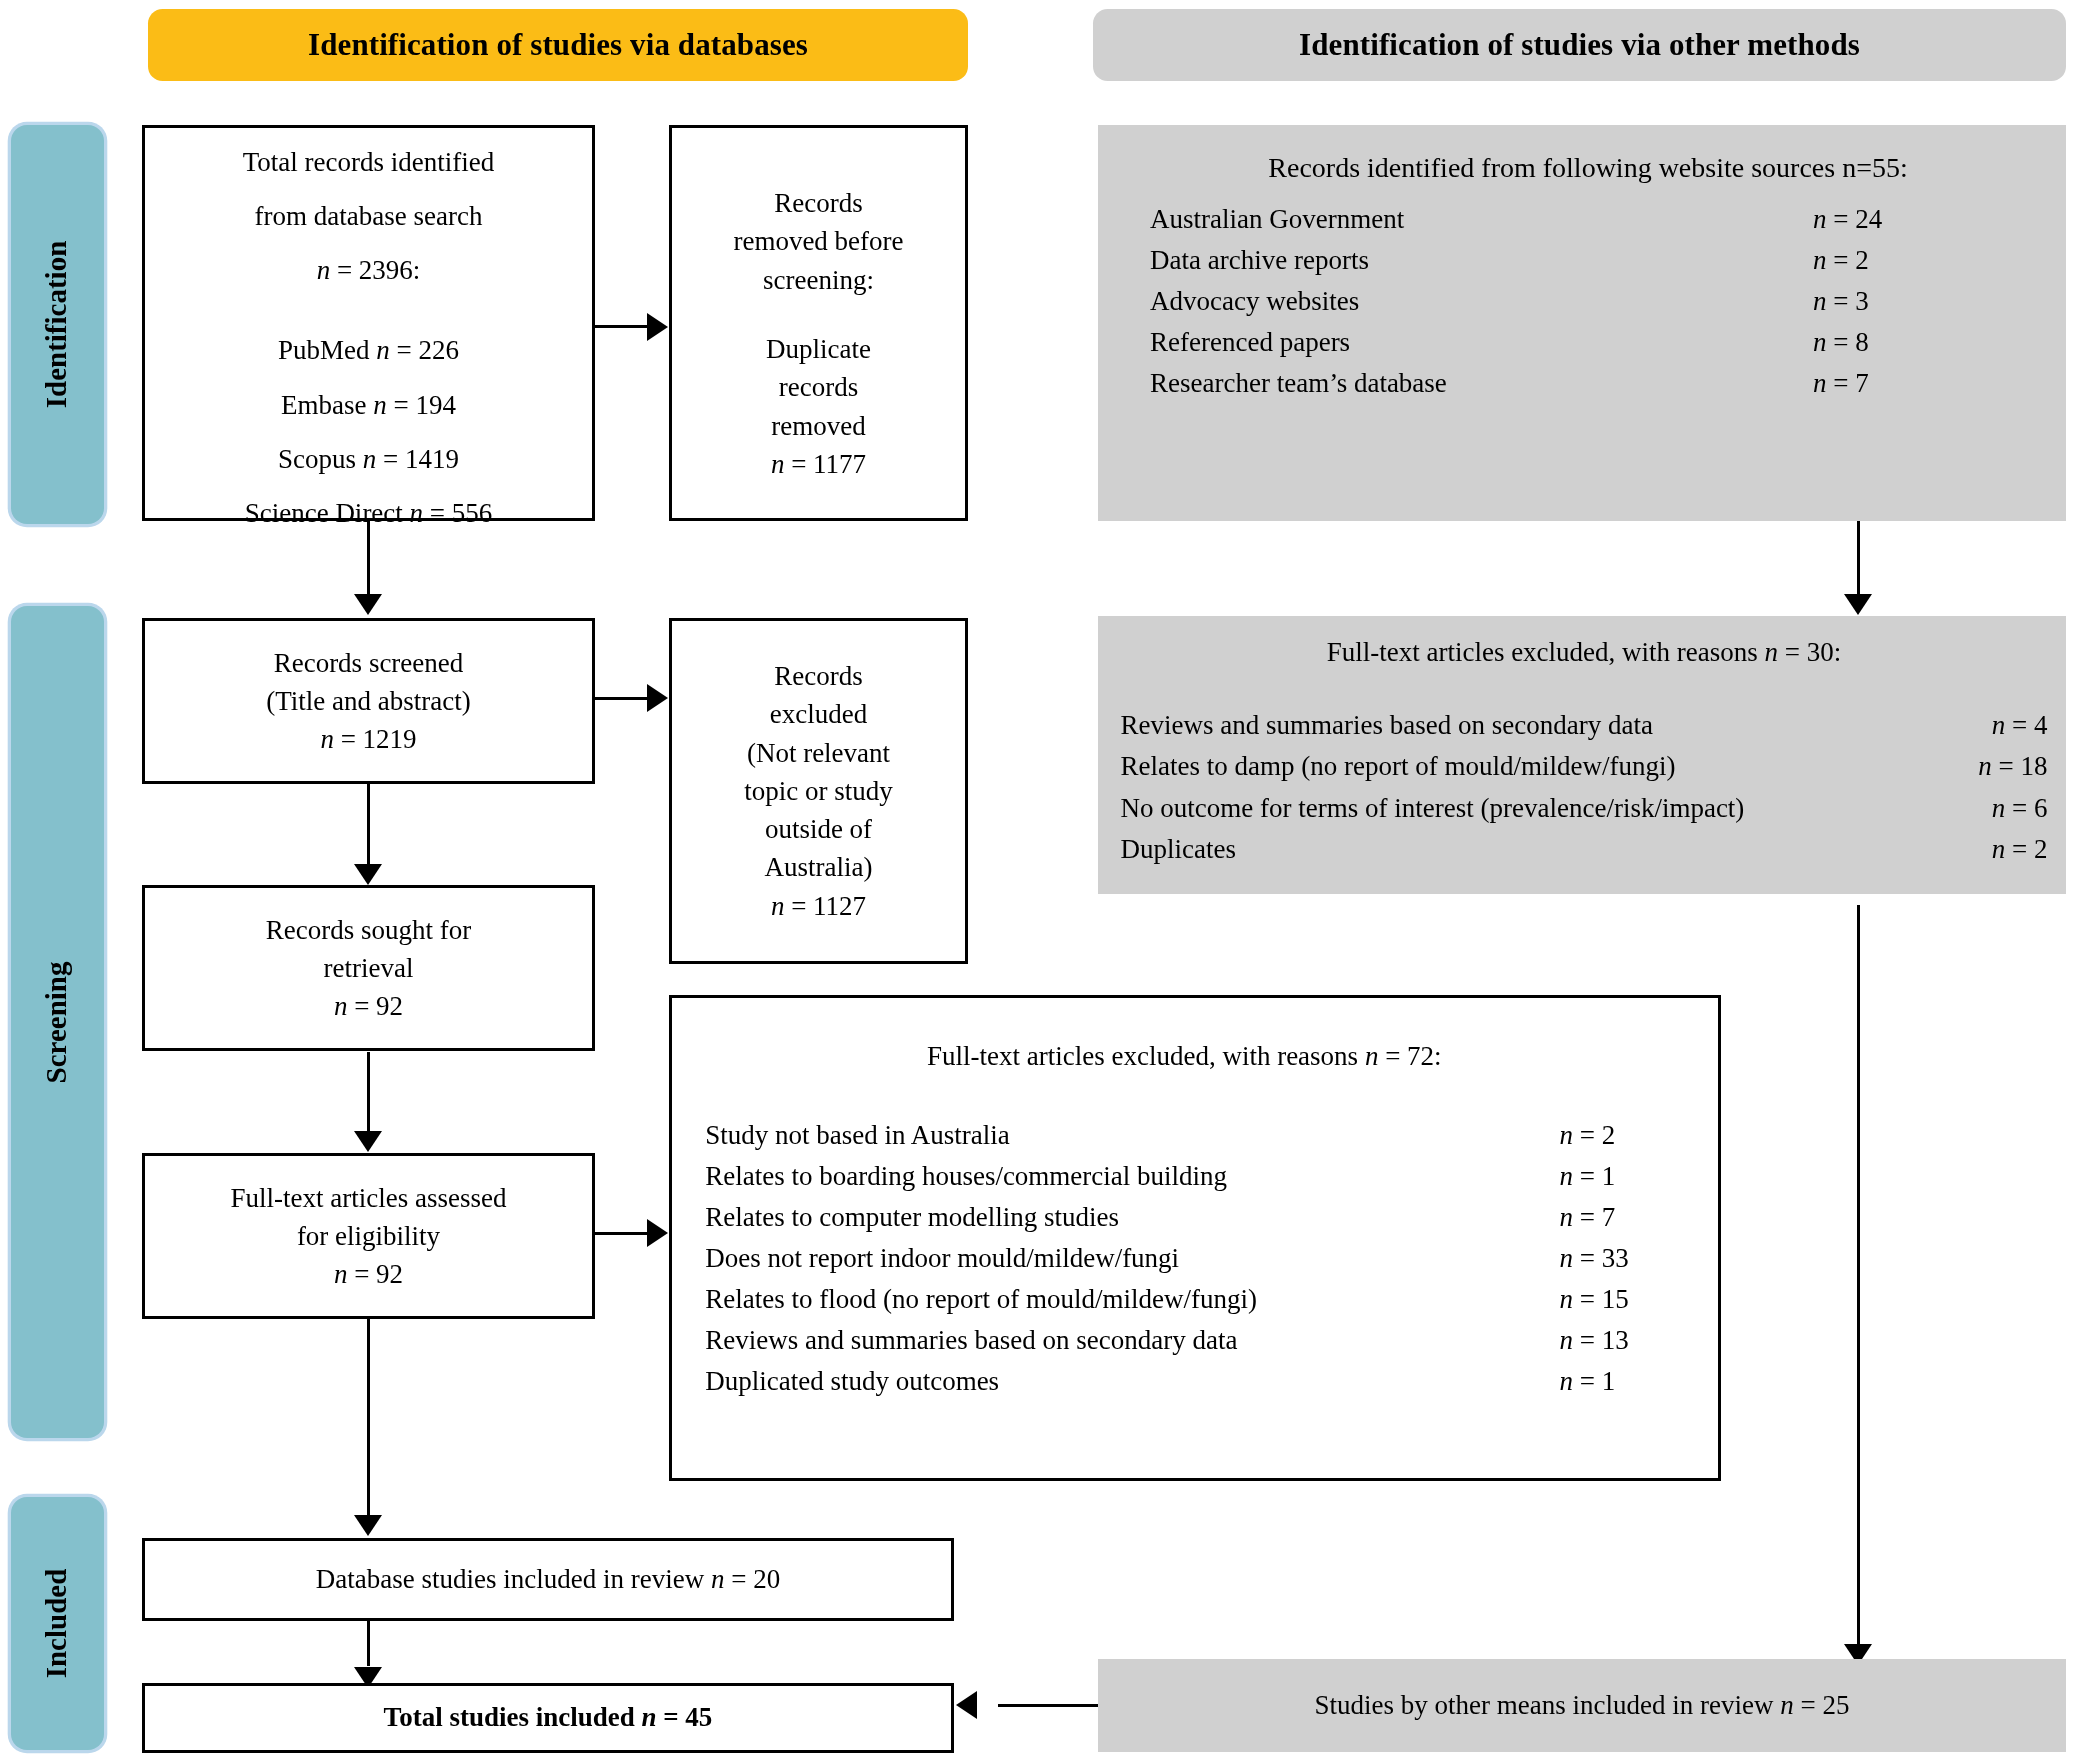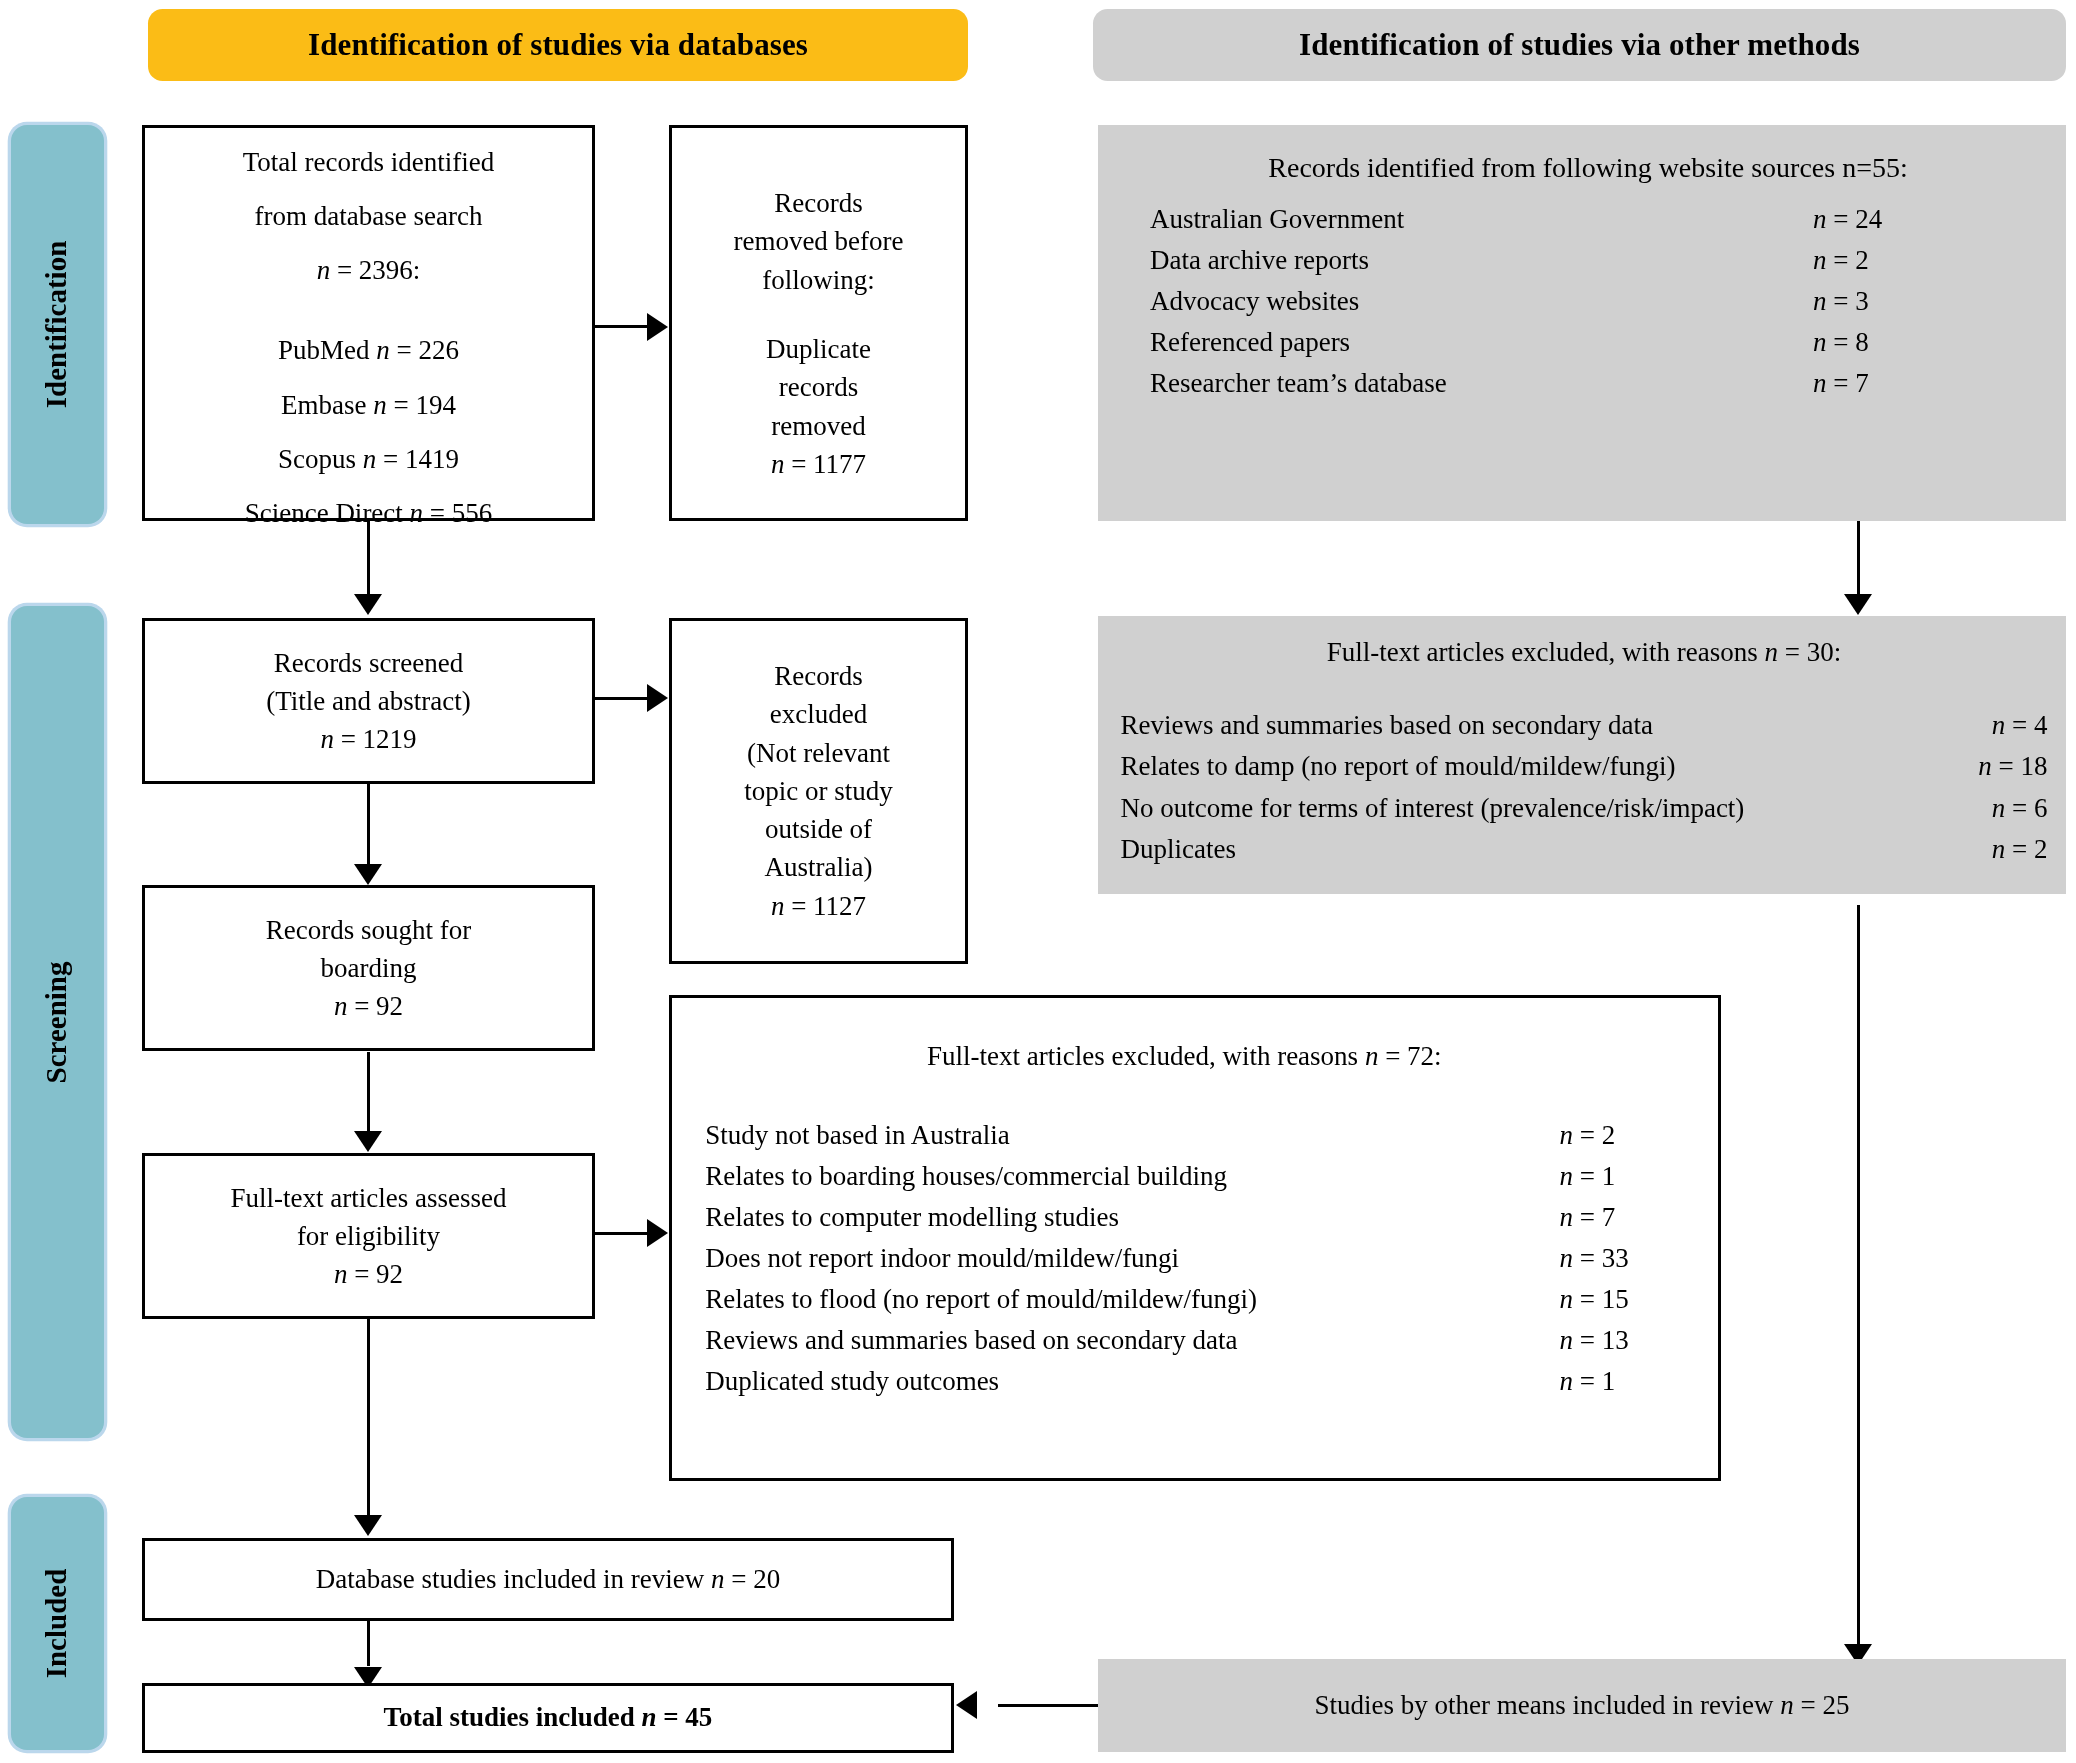--- a/index.html
+++ b/index.html
@@ -141,21 +141,21 @@
       <div class="box-title">Embase <i>n</i> = 194</div>
       <div class="box-title">Scopus <i>n</i> = 1419</div>
       <div class="box-title">Science Direct <i>n</i> = 556</div>
     </div>
   </div>
 
   <div class="abs box" style="left:669px;top:125px;width:299px;height:396px;">
     <div class="stack" style="padding-top:10.6px;">
       <div class="box-title">Records</div>
       <div class="box-title">removed before</div>
-      <div class="box-title">following:</div>
+      <div class="box-title">screening:</div>
       <div class="gap"></div>
       <div class="box-title">Duplicate</div>
       <div class="box-title">records</div>
       <div class="box-title">removed</div>
       <div class="box-title"><i>n</i> = 1177</div>
     </div>
   </div>
 
   <div class="abs hline" style="left:594px;top:325px;width:53px;"></div>
   <div class="abs arrow-right" style="left:647px;top:313px;"></div>
@@ -247,21 +247,21 @@
 
   <div class="abs vline" style="left:1857px;top:905px;height:739px;"></div>
   <div class="abs arrow-down" style="left:1844px;top:1644px;"></div>
 
   <div class="abs vline" style="left:367px;top:784px;height:80px;"></div>
   <div class="abs arrow-down" style="left:354px;top:864px;"></div>
 
   <div class="abs box" style="left:142px;top:885px;width:453px;height:166px;">
     <div class="stack">
       <div class="box-title">Records sought for</div>
-      <div class="box-title">boarding</div>
+      <div class="box-title">retrieval</div>
       <div class="box-title"><i>n</i> = 92</div>
     </div>
   </div>
 
   <div class="abs vline" style="left:367px;top:1052px;height:80px;"></div>
   <div class="abs arrow-down" style="left:354px;top:1131px;"></div>
 
   <div class="abs box" style="left:142px;top:1153px;width:453px;height:166px;">
     <div class="stack">
       <div class="box-title">Full-text articles assessed</div>

